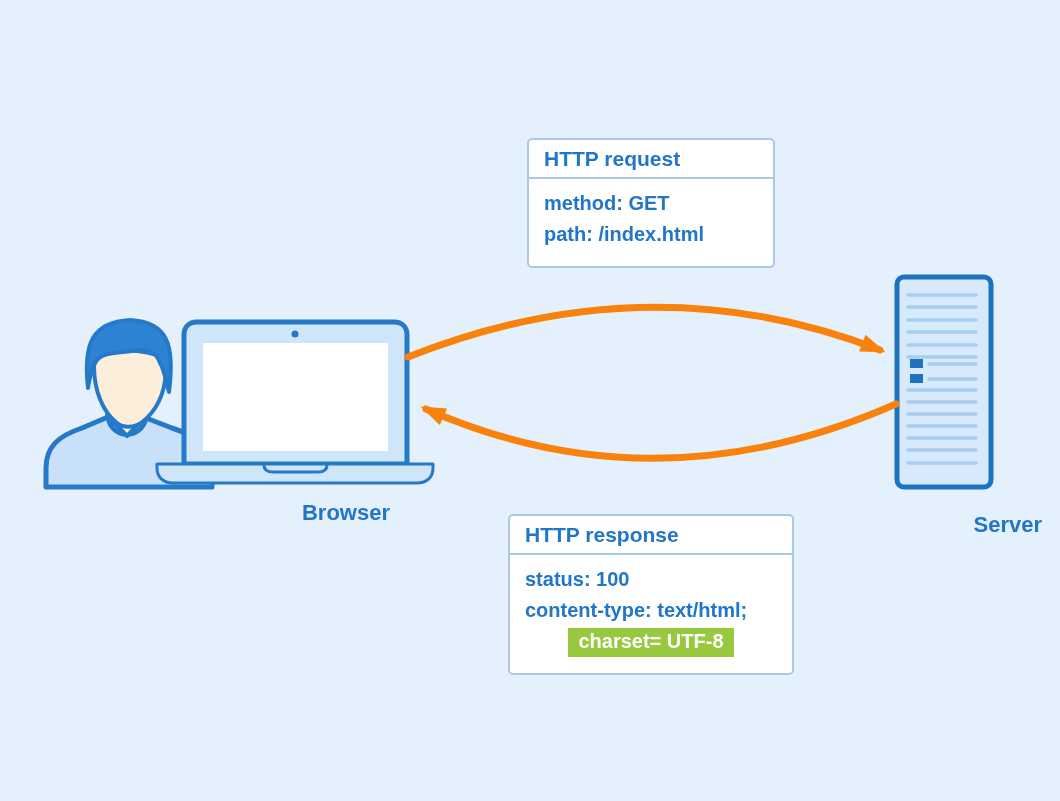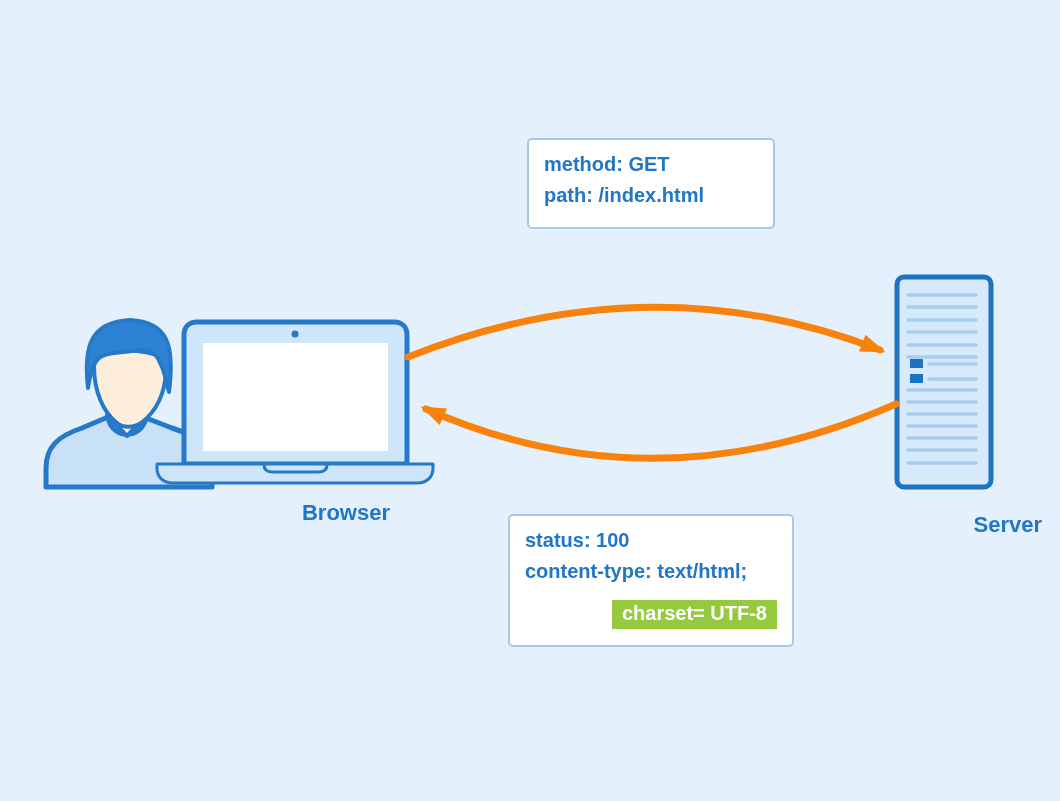--- a/index.html
+++ b/index.html
@@ -62,21 +62,21 @@
     font-weight:bold;
     padding:7px 15px 6px 15px;
     border-bottom:2px solid var(--box-border);
   }
   .box-body{
     padding:9px 15px 16px 15px;
     font-size:20px;
     font-weight:600;
     line-height:31px;
   }
-  .badge-row{display:flex;justify-content:flex-end;margin-top:13px;}
+  .badge-row{display:flex;justify-content:center;margin-top:2px;}
   .badge{
     background:var(--badge-green);
     color:#ffffff;
     padding:0px 10px 2px 10px;
     line-height:27px;
     font-size:20px;
     font-weight:600;
   }
 </style>
 </head>
@@ -115,27 +115,29 @@
              M908,390 h68 M908,402 h68 M908,414 h68 M908,426 h68 M908,438 h68 M908,450 h68 M908,463 h68"></path>
     <rect class="led" x="910" y="359" width="13" height="9"></rect>
     <rect class="led" x="910" y="374" width="13" height="9"></rect>
   </g>
 
   <path class="arrow" marker-end="url(#arrowhead)" d="M408,357 Q650,261 880,350"></path>
   <path class="arrow" marker-end="url(#arrowhead)" d="M896,404 Q655,510 426,409"></path>
 </svg>
 
 <div class="info-box box-request">
+  <div class="box-title">HTTP request</div>
   <div class="box-body">
     <div>method: GET</div>
     <div>path: /index.html</div>
   </div>
 </div>
 
 <div class="info-box box-response">
+  <div class="box-title">HTTP response</div>
   <div class="box-body">
     <div>status: 100</div>
     <div>content-type: text/html;</div>
     <div class="badge-row">
       <span class="badge">charset= UTF-8</span>
     </div>
   </div>
 </div>
 
 <div class="label label-browser">Browser</div>

